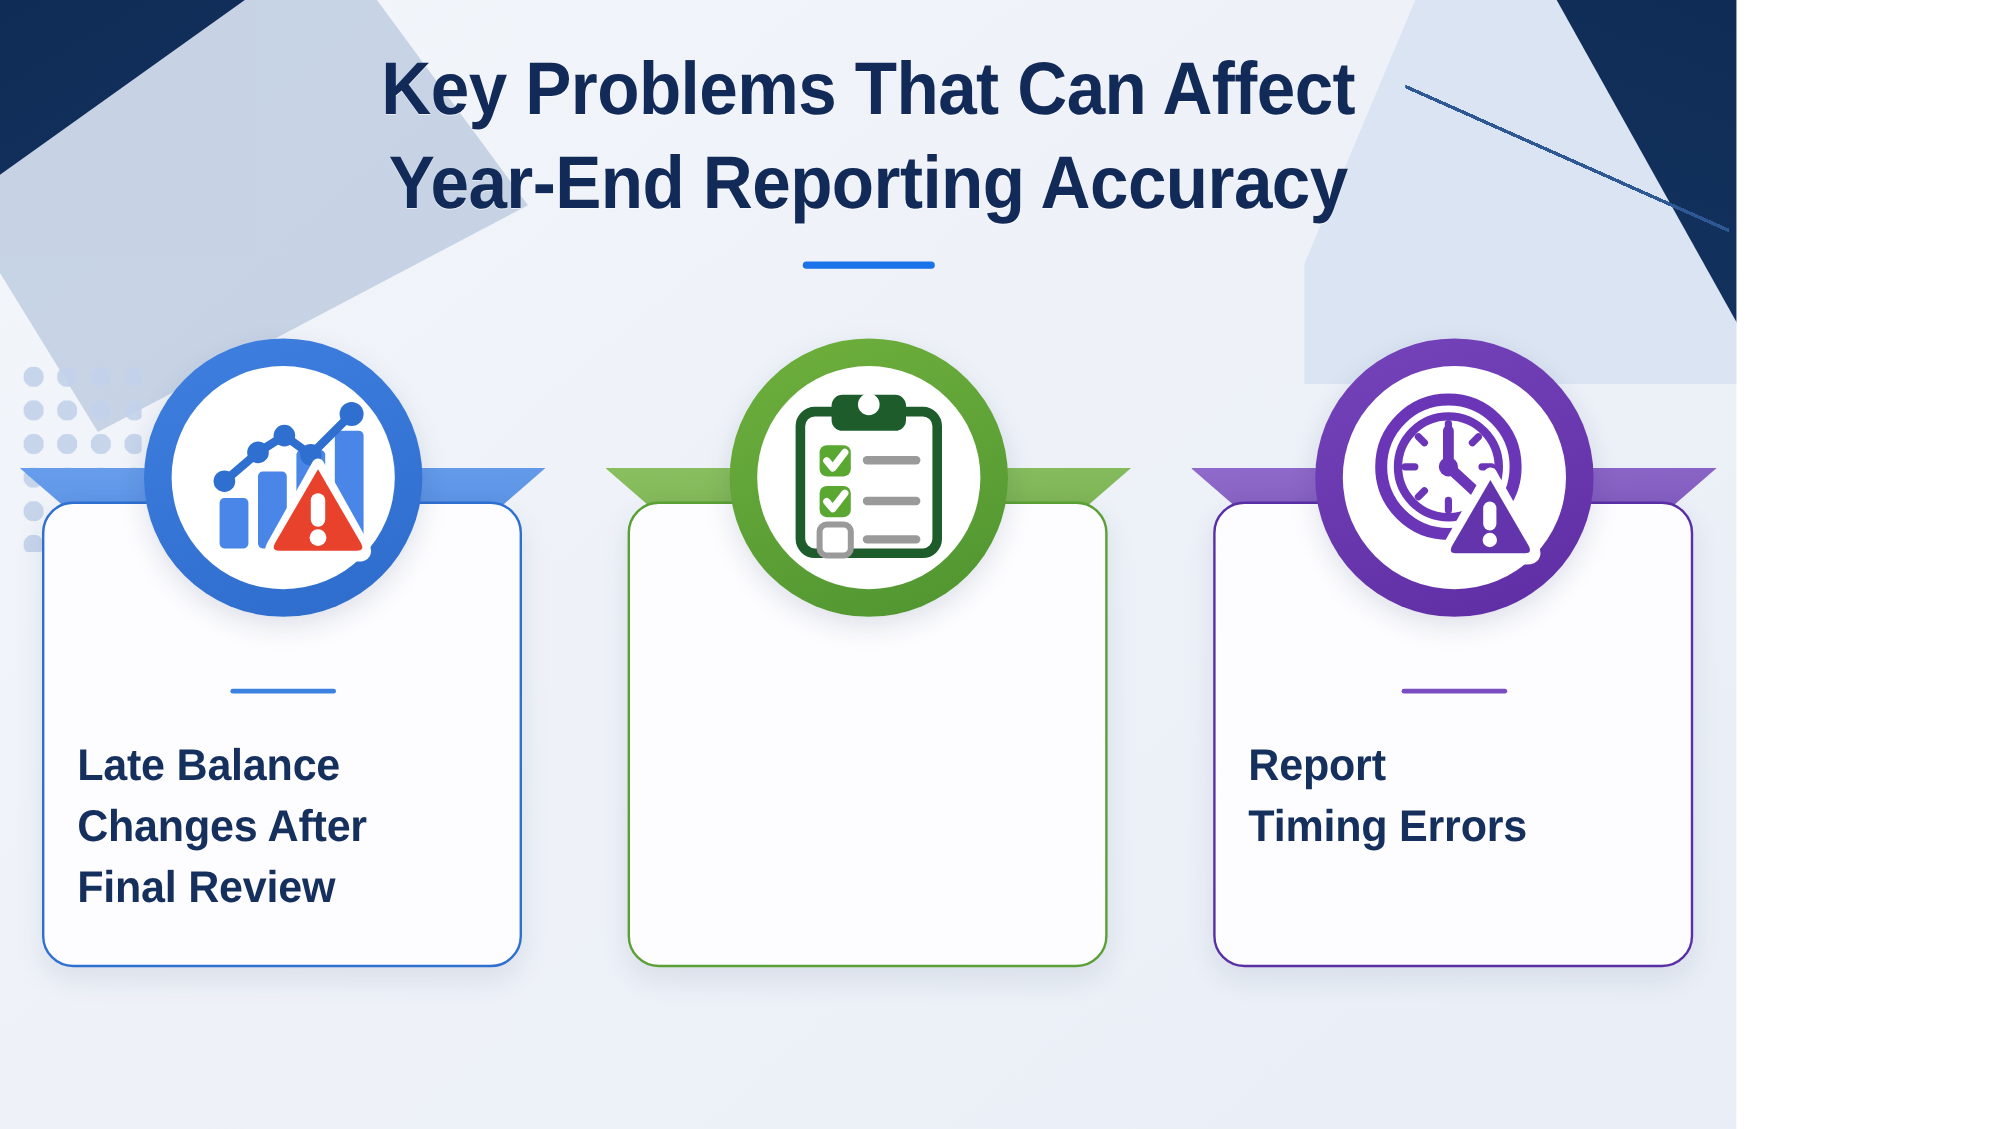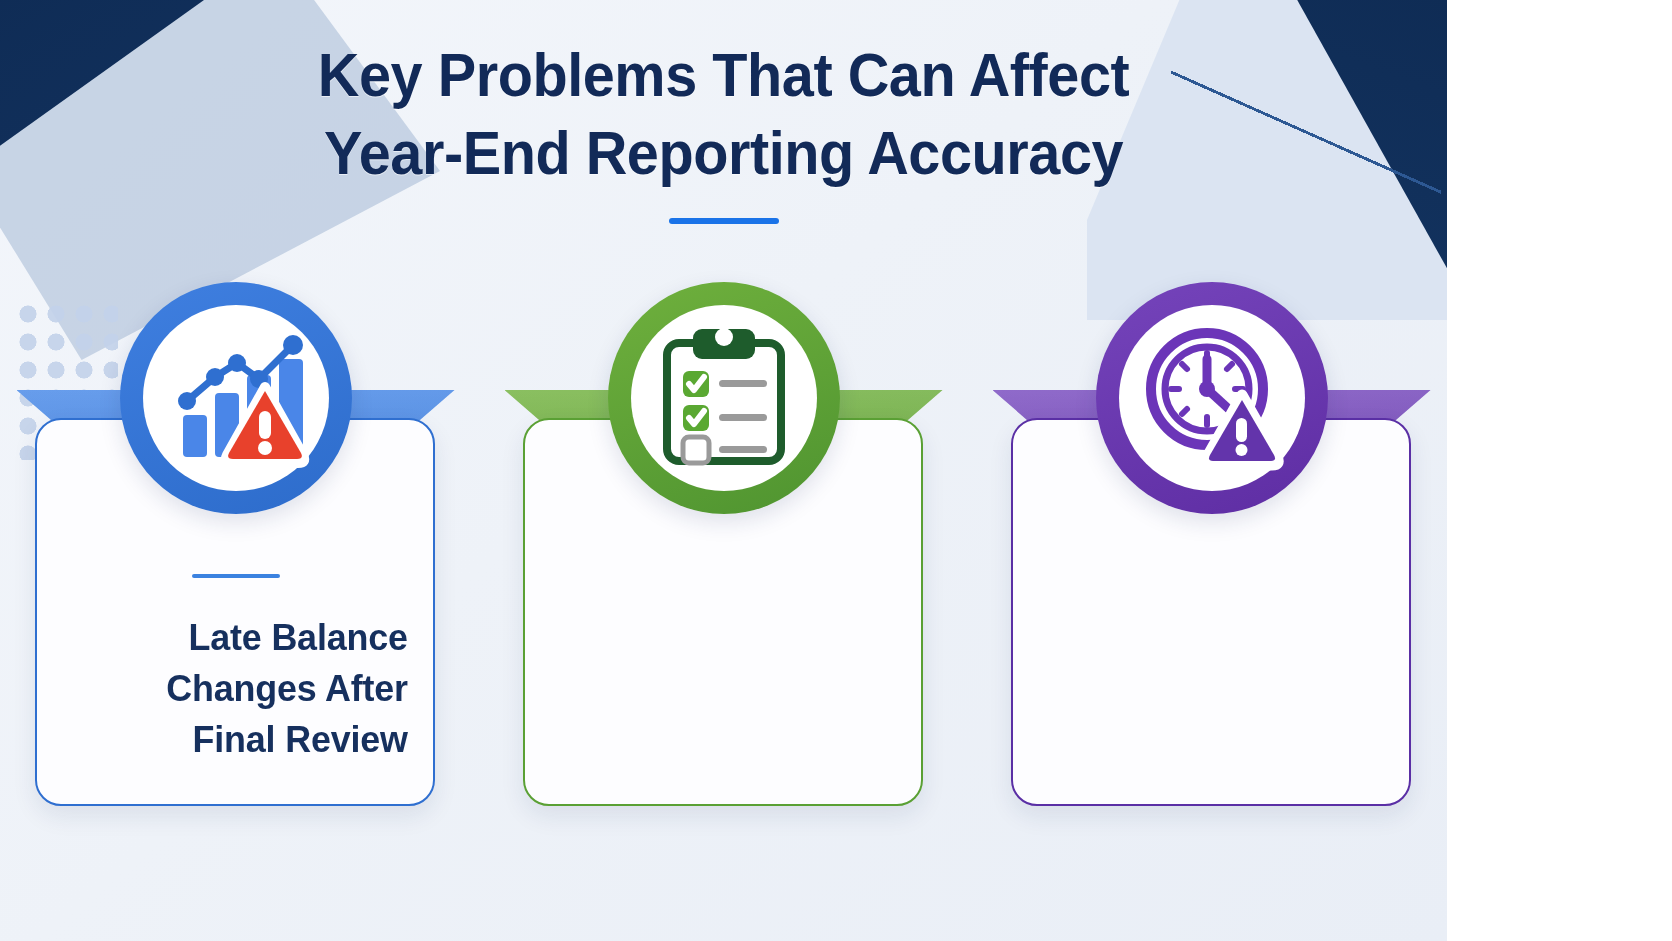--- a/index.html
+++ b/index.html
@@ -118,21 +118,21 @@
     width: 400px; height: 388px;
     background: #fdfdff;
     border: 2px solid;
     border-radius: 26px;
     box-shadow: 0 10px 24px rgba(20,40,90,.09);
     box-sizing: border-box;
   }
   .card-inner {
     position: absolute;
     left: 0; right: 0; top: 184px;
-    text-align: right;
+    text-align: left;
     padding: 0 24px;
   }
   .card-accent {
     width: 88px; height: 4px; border-radius: 2px;
     margin: 0 auto 34px;
   }
   .card-label {
     font-family: "Liberation Sans Narrow", "Liberation Sans", sans-serif;
     font-weight: 700;
     font-size: 37px;
@@ -294,16 +294,24 @@
             <circle cx="70" cy="66" r="8" fill="#6b35b8"></circle>
             <g transform="translate(72,72)">
               <path d="M33 0 L68 62 Q72 70 63 70 L3 70 Q-6 70 -2 62 Z" fill="#ffffff" stroke="#ffffff" stroke-width="11" stroke-linejoin="round"></path>
               <path d="M33 5 L65 60 Q68 66 62 66 L4 66 Q-2 66 1 60 Z" fill="#6334ab"></path>
               <rect x="27" y="23" width="11" height="24" rx="5.5" fill="#ffffff"></rect>
               <circle cx="32.5" cy="55" r="6" fill="#ffffff"></circle>
             </g>
           </svg>
         </div>
       </div>
+      <div class="card-inner">
+        <div class="card-accent"></div>
+        <div class="card-label">
+          <div>Report</div>
+          <div>Timing Errors</div>
+          <div></div>
+        </div>
+      </div>
     </div>
 
   </div>
 </div>
 
 </body></html>

